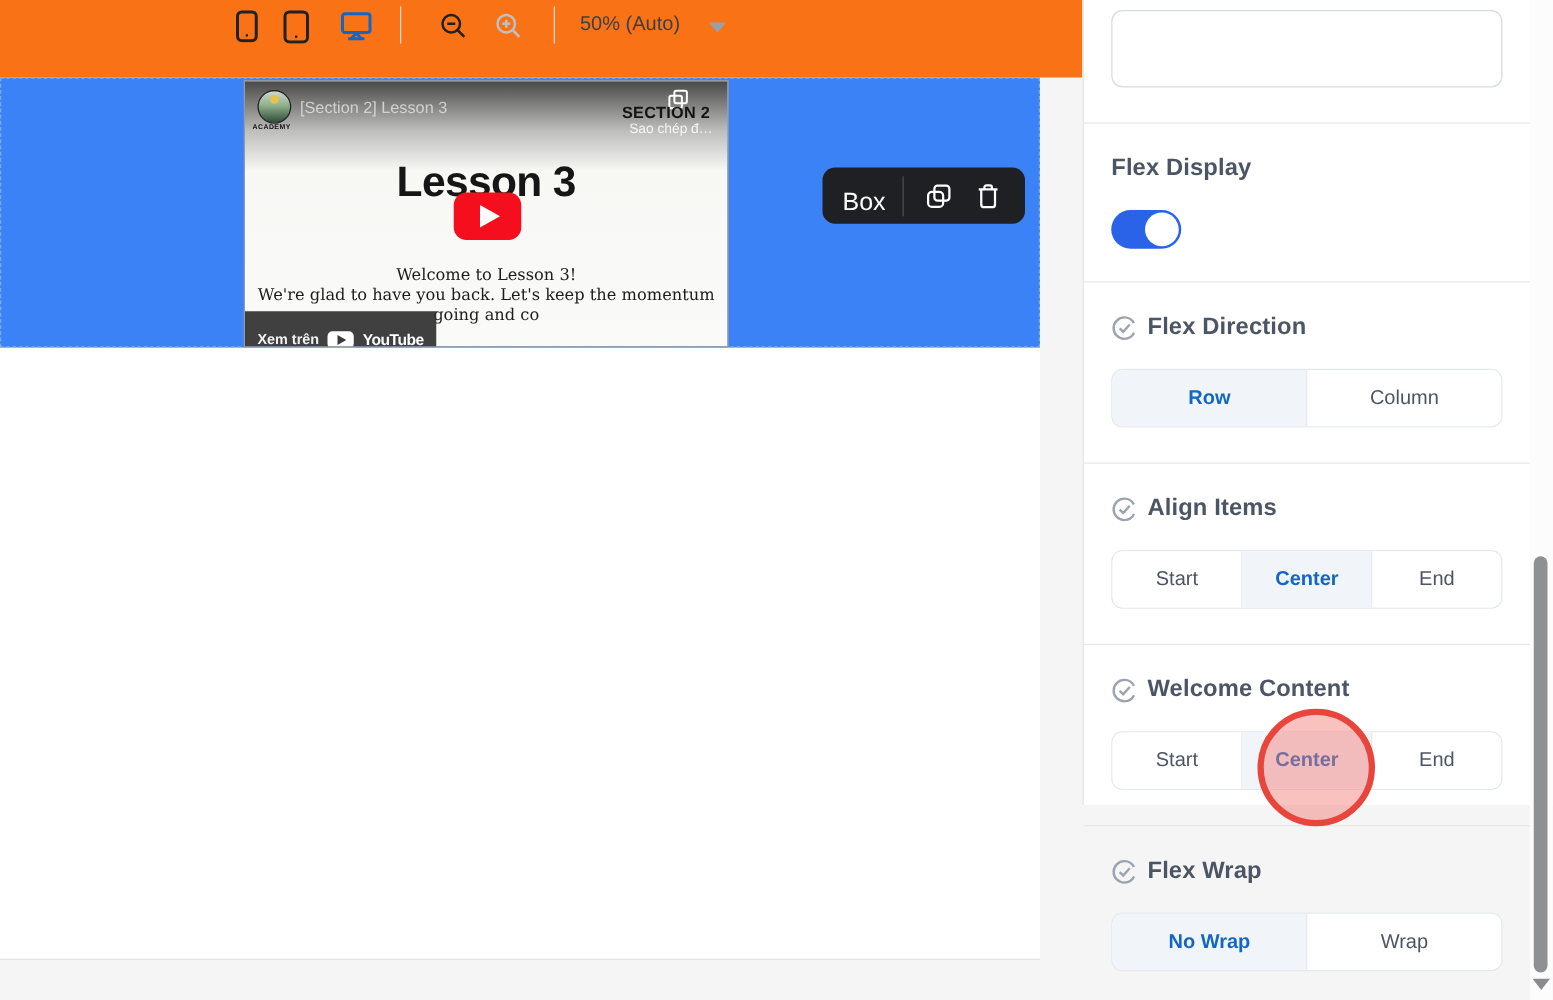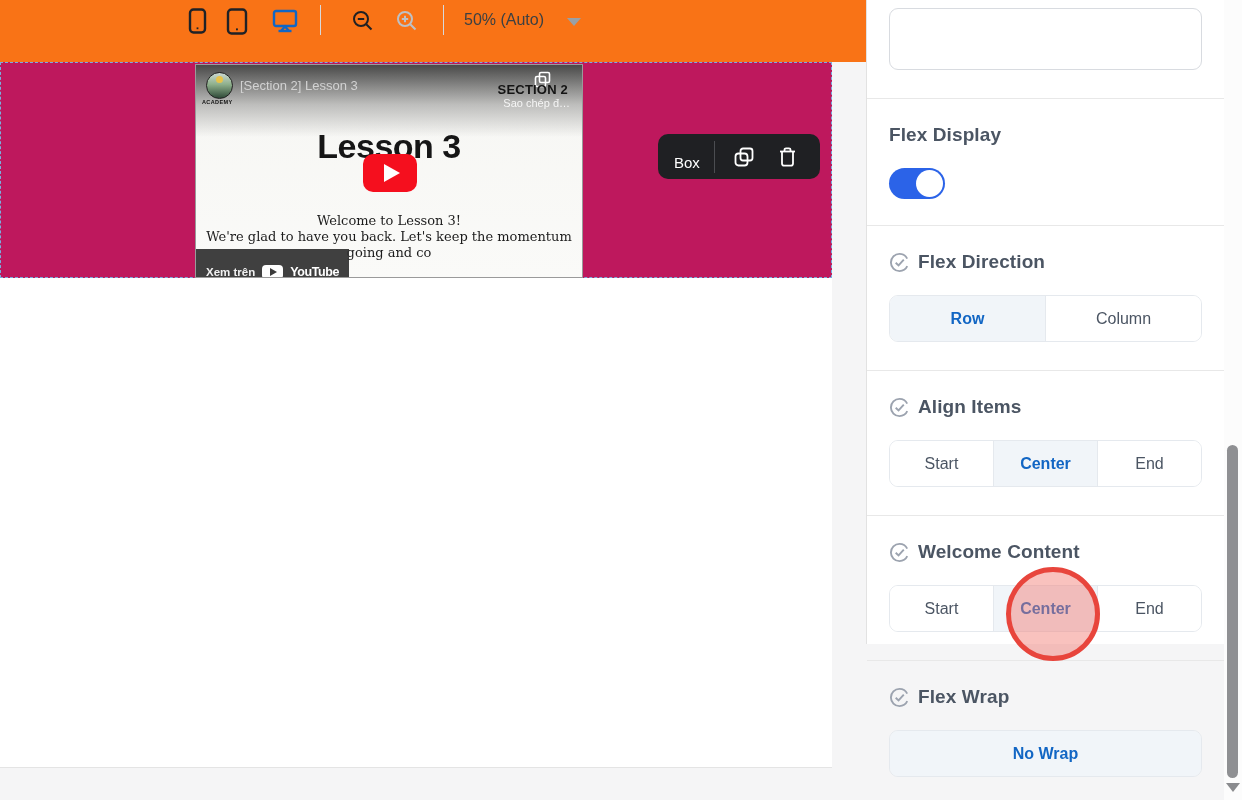--- a/index.html
+++ b/index.html
@@ -11,21 +11,21 @@
   .top-toolbar { position:absolute; left:0; top:0; width:866px; height:62px; background:#f97316; }
   .tb-icon { position:absolute; top:8px; width:26px; height:26px; display:flex; align-items:center; justify-content:center; cursor:pointer; }
   .tb-sep { position:absolute; top:5px; width:1px; height:30px; background:#d7d9dc; }
   .zoom-label { position:absolute; left:464px; top:11px; font-size:16px; color:#3c4043; cursor:pointer; }
   .chevron-down { position:absolute; left:567px; top:18px; width:0; height:0;
     border-left:7px solid transparent; border-right:7px solid transparent; border-top:8px solid #9aa0a6; cursor:pointer; }
 
   .page { position:absolute; left:0; top:62px; width:832px; height:706px; background:#ffffff; border-bottom:1px solid #e4e4e4; }
 
   .selected-box { position:absolute; left:0; top:0; width:832px; height:216px;
-    background:#be185d; border:1px dashed #7aaede; }
+    background:#3b82f6; border:1px dashed #7aaede; }
 
   
   .video { position:absolute; left:194px; top:1px; width:388px; height:214px;
     background:linear-gradient(180deg,#f6f6f3 0%,#fafaf8 100%); border:1px solid #9a9a9a; overflow:hidden; }
   .video-grad { position:absolute; left:0; top:0; width:100%; height:72px;
     background:linear-gradient(180deg, rgba(35,35,35,0.82) 0%, rgba(120,120,120,0.45) 55%, rgba(200,200,200,0) 100%); }
   .yt-avatar { position:absolute; left:10px; top:7px; width:27px; height:27px; border-radius:50%;
     background:linear-gradient(180deg,#cdd9d2 0%, #8fb08c 45%, #2f4a38 100%); overflow:hidden; border:1px solid #222; }
   .yt-avatar-sun { position:absolute; left:9px; top:3px; width:7px; height:7px; border-radius:50%; background:#e8c34a; }
   .yt-avatar-cap { position:absolute; left:6px; top:34px; font-size:5.5px; font-weight:bold; color:#111; letter-spacing:.4px; }
@@ -43,21 +43,21 @@
   .yt-watermark { position:absolute; left:0px; top:184px; height:46px; padding:0 10px;
     background:rgba(48,48,48,0.92); display:flex; align-items:center; gap:7px; cursor:pointer; }
   .yt-wm-text { color:#f1f1f1; font-size:11.5px; font-weight:bold; }
   .yt-wm-badge { width:21px; height:14px; background:#fff; border-radius:4px; display:flex; align-items:center; justify-content:center; }
   .yt-wm-tri { width:0; height:0; border-left:7px solid #3a3a3a; border-top:4px solid transparent; border-bottom:4px solid transparent; margin-left:1px; }
   .yt-wm-brand { color:#fff; font-size:12.5px; font-weight:bold; letter-spacing:-.4px; }
 
   
   .sel-toolbar { position:absolute; left:658px; top:72px; width:162px; height:45px; background:#1f2023;
     border-radius:10px; display:flex; align-items:center; padding:0 16px; gap:14px; }
-  .sel-label { color:#fff; font-size:15px;margin-top:12px; }
+  .sel-label { color:#fff; font-size:20px;margin-top:12px; }
   .sel-sep { width:1px; height:32px; background:#4b4d51; }
   .sel-btn { width:30px; height:30px; display:flex; align-items:center; justify-content:center; cursor:pointer; }
 
   
   .sidebar { position:absolute; left:866px; top:0; width:376px; height:644px; background:#fff; border-left:1px solid #e2e2e2; }
   .note-box { position:absolute; left:22px; top:8px; width:313px; height:62px; border:1px solid #d8dbe0;
     border-radius:9px; background:#fff; resize:none; outline:none; font-family:"Liberation Sans",sans-serif; font-size:14px; padding:8px; }
   .divider { position:absolute; left:0; width:357px; height:1px; background:#e8e8e8; }
   .sec-head { position:absolute; left:22px; display:flex; align-items:center; gap:8px; }
   .sec-head.no-icon { left:22px; }
@@ -249,20 +249,21 @@
 
   <div class="sec-head" style="top:686px;">
     <svg class="check-ic" viewBox="0 0 22 22" fill="none" stroke="#9ca3af" stroke-width="2">
       <circle cx="11" cy="11" r="9" stroke-dasharray="48 9" stroke-dashoffset="-4"></circle>
         <path d="M7 11.2 L10 14 L15.5 8"></path>
     </svg>
     <span class="sec-title">Flex Wrap</span>
   </div>
   <div class="seg" style="top:730px;">
     <button class="seg-btn active">No Wrap</button>
+    <button class="seg-btn">Wrap</button>
   </div>
 </div>
 
 <div class="annotation-circle"></div>
 
 <div class="scroll-track"></div>
 <div class="scroll-thumb"></div>
 <div class="scroll-arrow"></div>
 
 </body></html>

